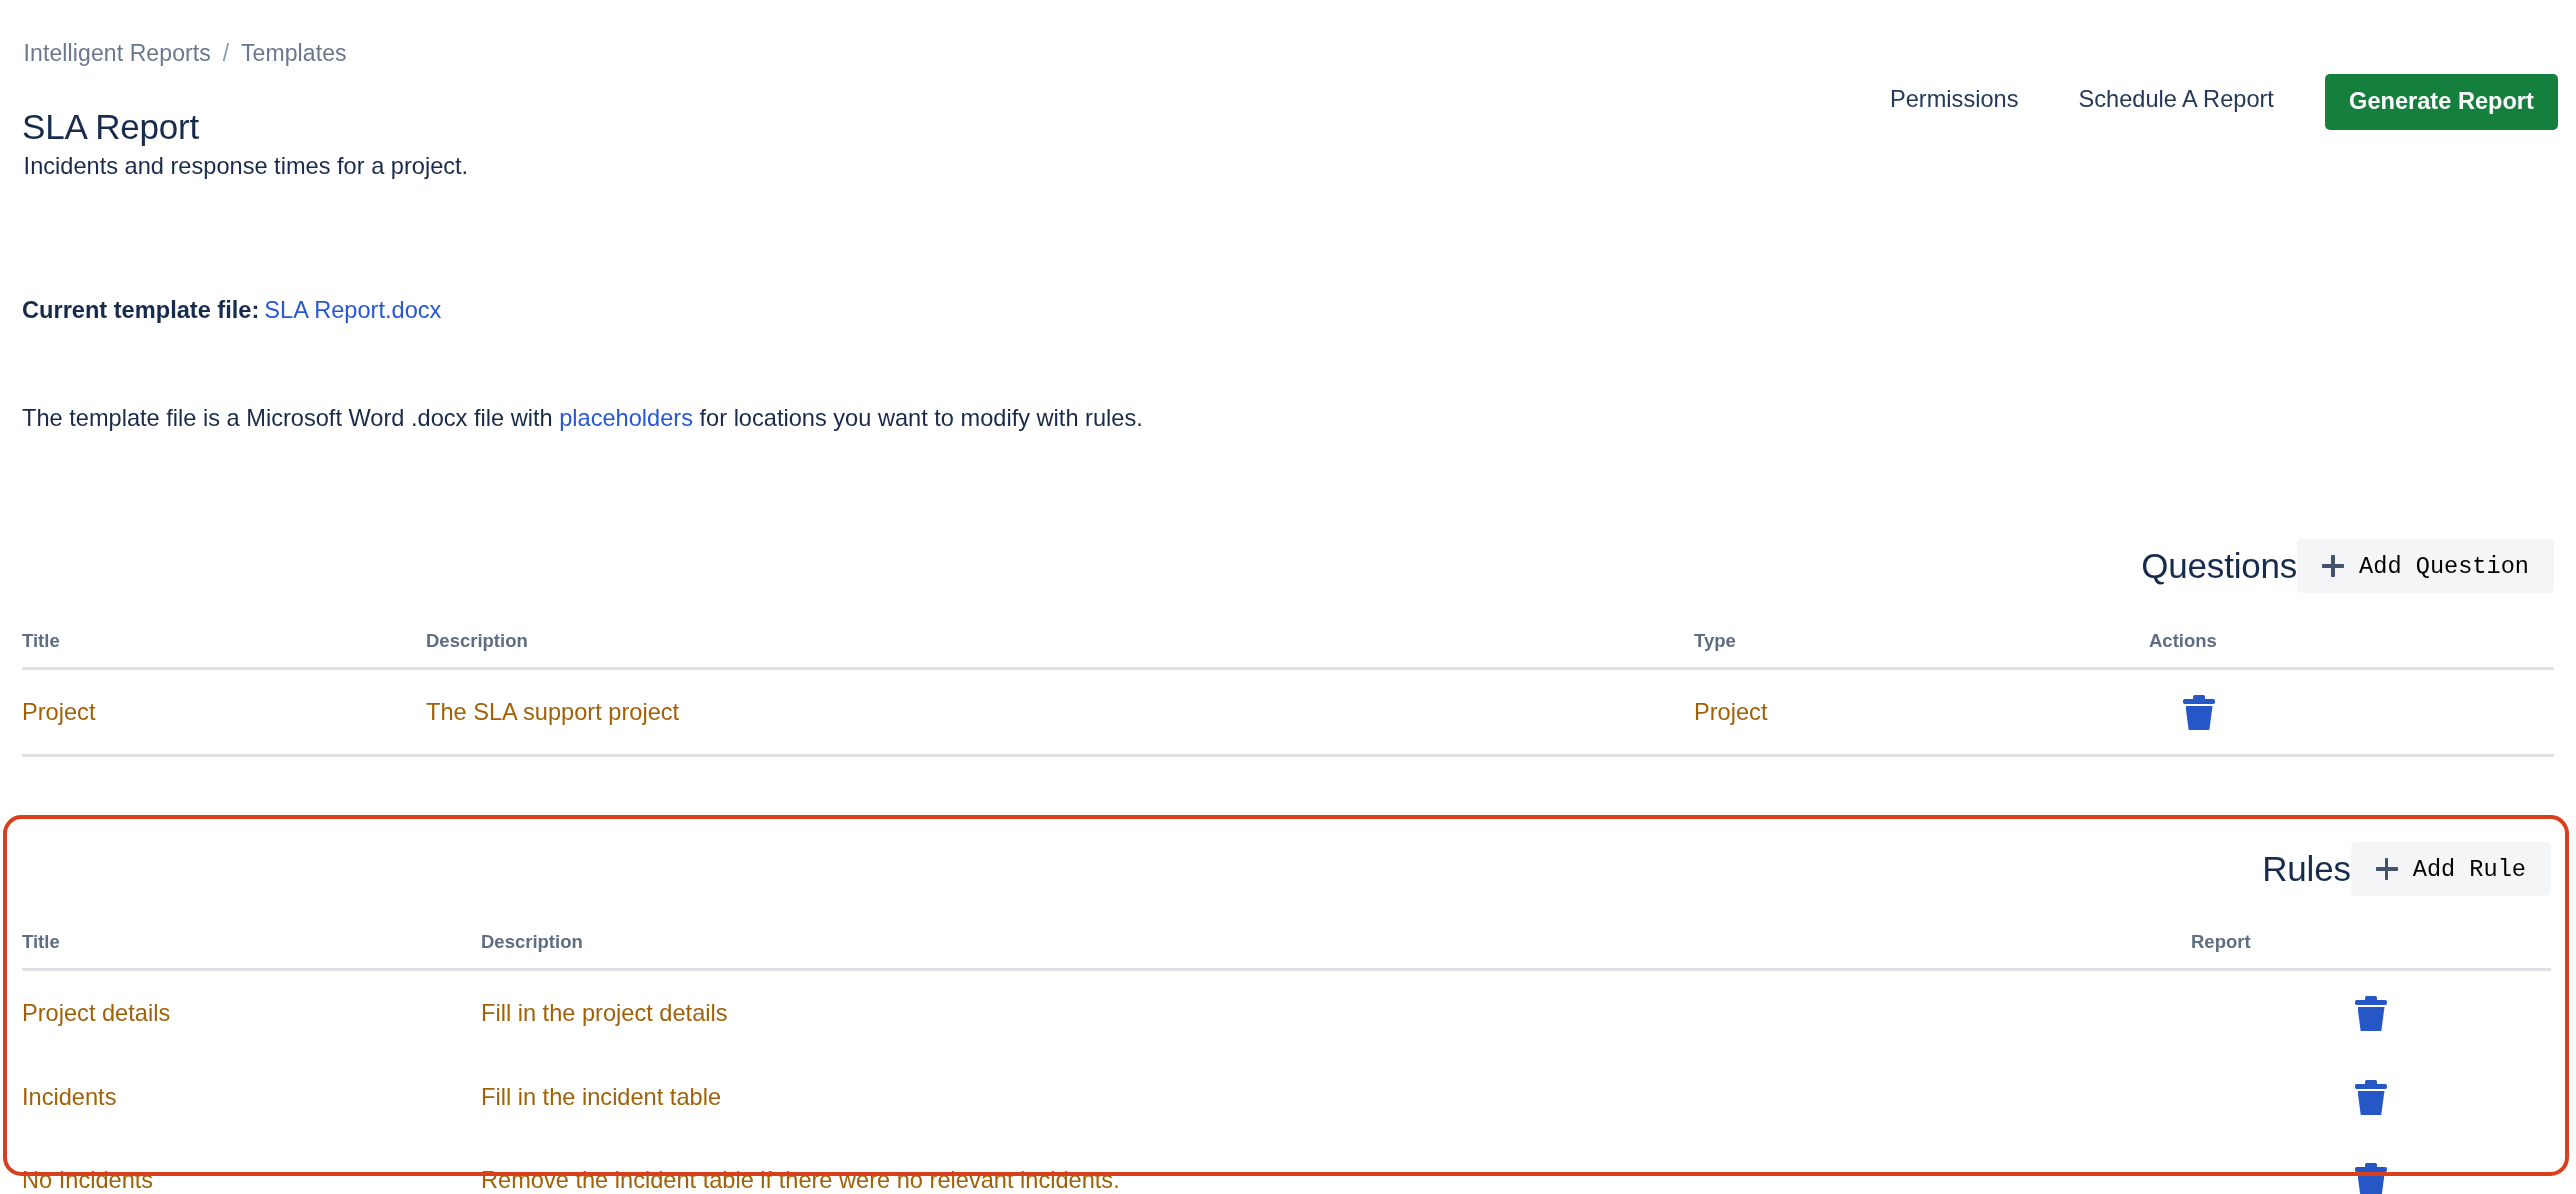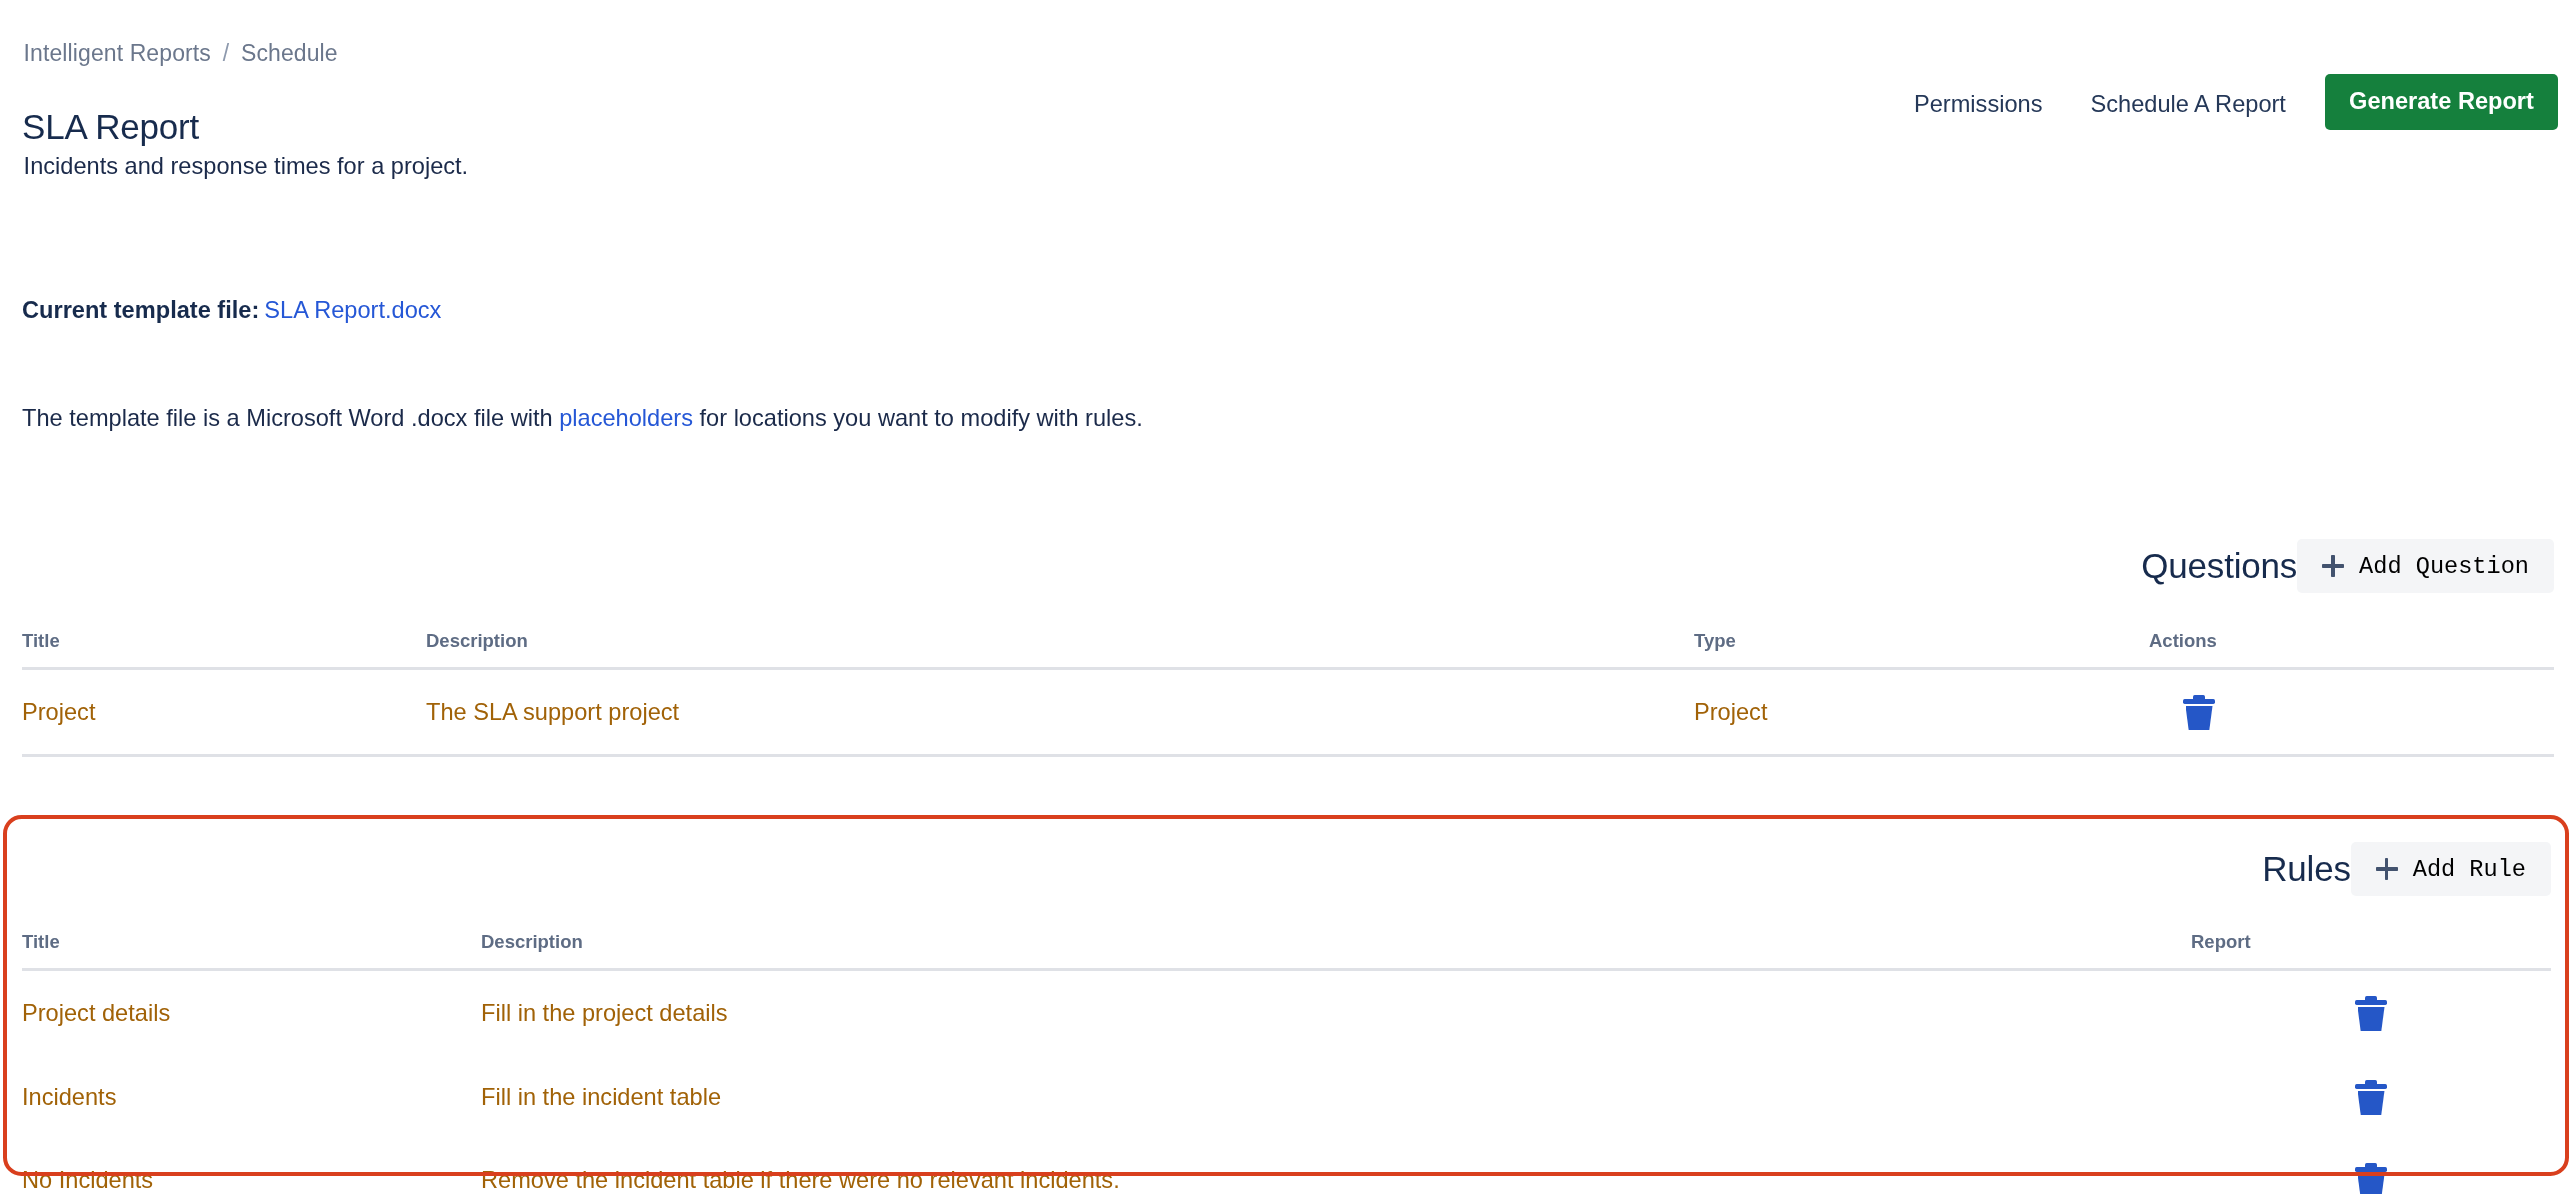--- a/index.html
+++ b/index.html
@@ -44,22 +44,22 @@
     position: absolute;
     left: 23.6px; top: 153px;
     font-size: 23.6px;
     color: #1b2a4a;
   }
 
   
   .header-actions {
     position: absolute;
     right: 18.5px; top: 74px;
-    display: flex; align-items: flex-end;
-    gap: 4px;
+    display: flex; align-items: flex-start;
+    gap: 16px;
   }
   .link-action {
     font-size: 23.6px;
     color: #253858;
     background: transparent;
     border: none;
     padding: 11.8px 22px;
     cursor: pointer;
     font-family: inherit;
     white-space: nowrap;
@@ -216,21 +216,21 @@
   }
 </style>
 </head>
 <body>
 
 <div class="page">
 
   <nav class="breadcrumb">
     <a href="#">Intelligent Reports</a>
     <span class="crumb-sep">/</span>
-    <a href="#">Schedule</a>
+    <a href="#">Templates</a>
   </nav>
 
   <h1 class="page-title">SLA Report</h1>
   <div class="page-subtitle">Incidents and response times for a project.</div>
 
   <div class="header-actions">
     <button class="link-action">Permissions</button>
     <button class="link-action">Schedule A Report</button>
     <button class="btn-primary">Generate Report</button>
   </div>

